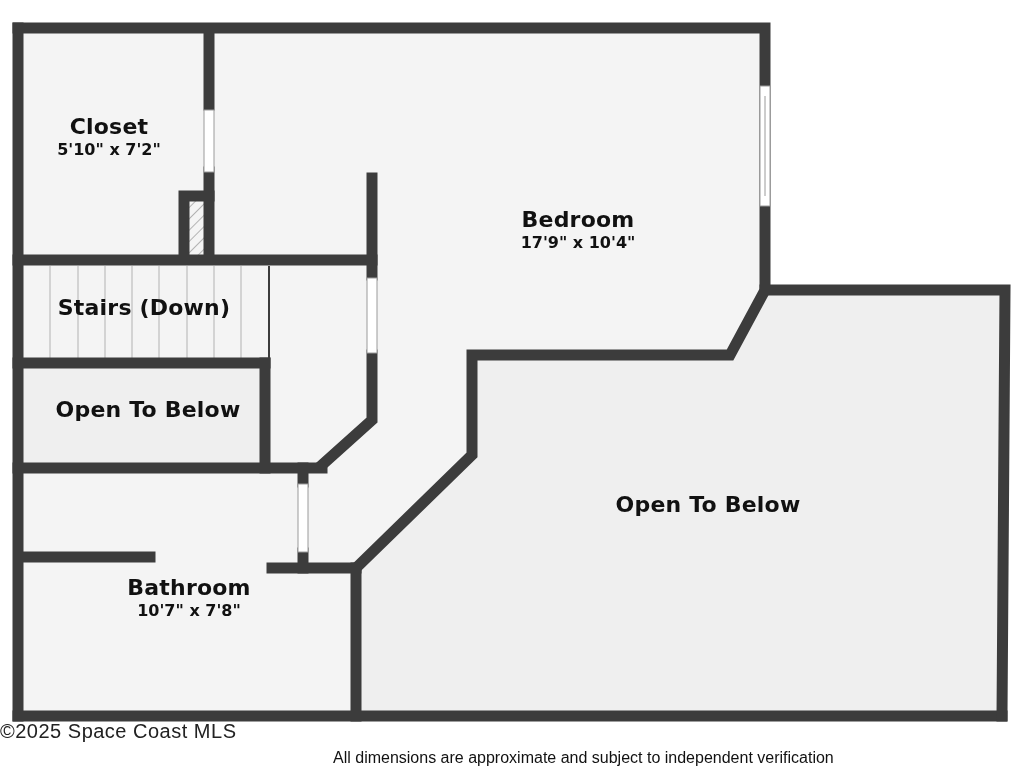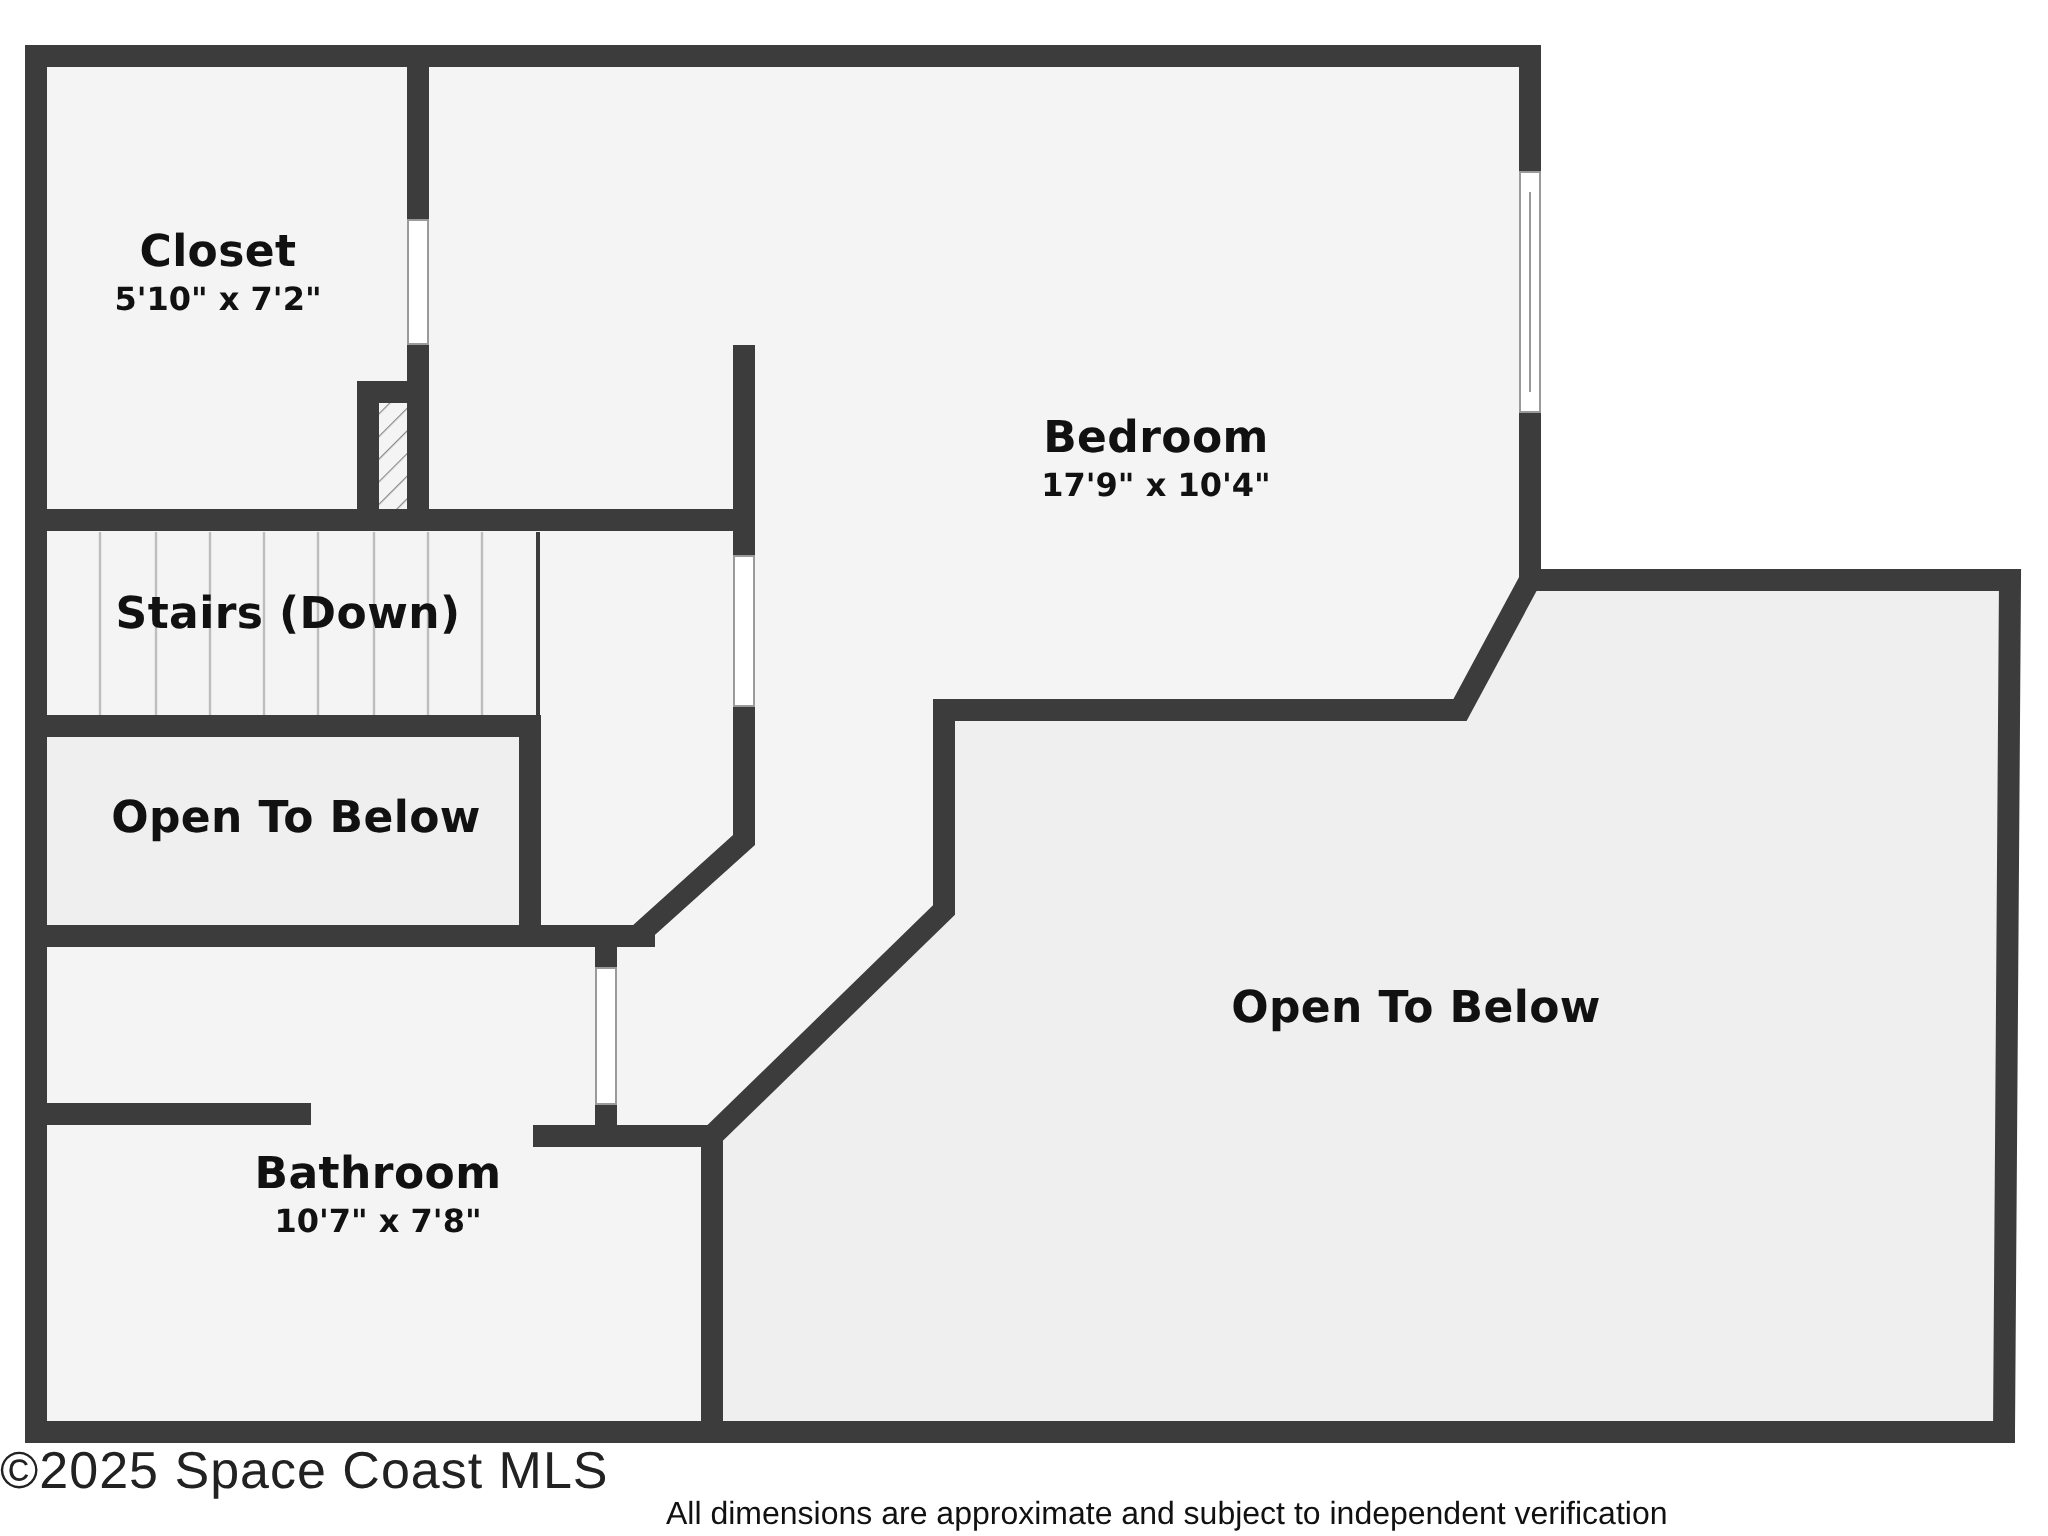--- a/index.html
+++ b/index.html
@@ -1,21 +1,21 @@
 <!DOCTYPE html>
 <html><head>
 <meta charset="utf-8">
 <style>
   html, body { margin: 0; padding: 0; background: #ffffff; }
   body { width: 1024px; height: 768px; position: relative; overflow: hidden; font-family: "DejaVu Sans", sans-serif; }
   #plan { position: absolute; left: 0; top: 0; width: 1024px; height: 768px; }
   .room-label { position: absolute; text-align: center; color: #111; transform: translateX(-50%); white-space: nowrap; }
   .room-name { font-weight: bold; font-size: 22px; line-height: 26px; display: block; letter-spacing: 0.2px; }
   .room-dims { font-weight: bold; font-size: 16px; line-height: 20px; display: block; }
-  .copyright { position: absolute; left: 0; top: 720px; font-family: "Liberation Sans", sans-serif; font-size: 26px; color: #222; letter-spacing: 0.5px; }
+  .copyright { position: absolute; left: 0; top: 720px; font-family: "Liberation Sans", sans-serif; font-size: 20px; color: #222; letter-spacing: 0.5px; }
   .disclaimer { position: absolute; left: 333px; top: 749px; font-family: "Liberation Sans", sans-serif; font-size: 16px; color: #111; }
 </style>
 </head>
 <body>
 
 <svg id="plan" viewBox="0 0 1024 768" xmlns="http://www.w3.org/2000/svg">
   <defs>
     <pattern id="hatch" patternUnits="userSpaceOnUse" width="8" height="8" patternTransform="rotate(45)">
       <rect width="8" height="8" fill="#f4f4f4"></rect>
       <line x1="0" y1="0" x2="0" y2="8" stroke="#888" stroke-width="1.2"></line>

